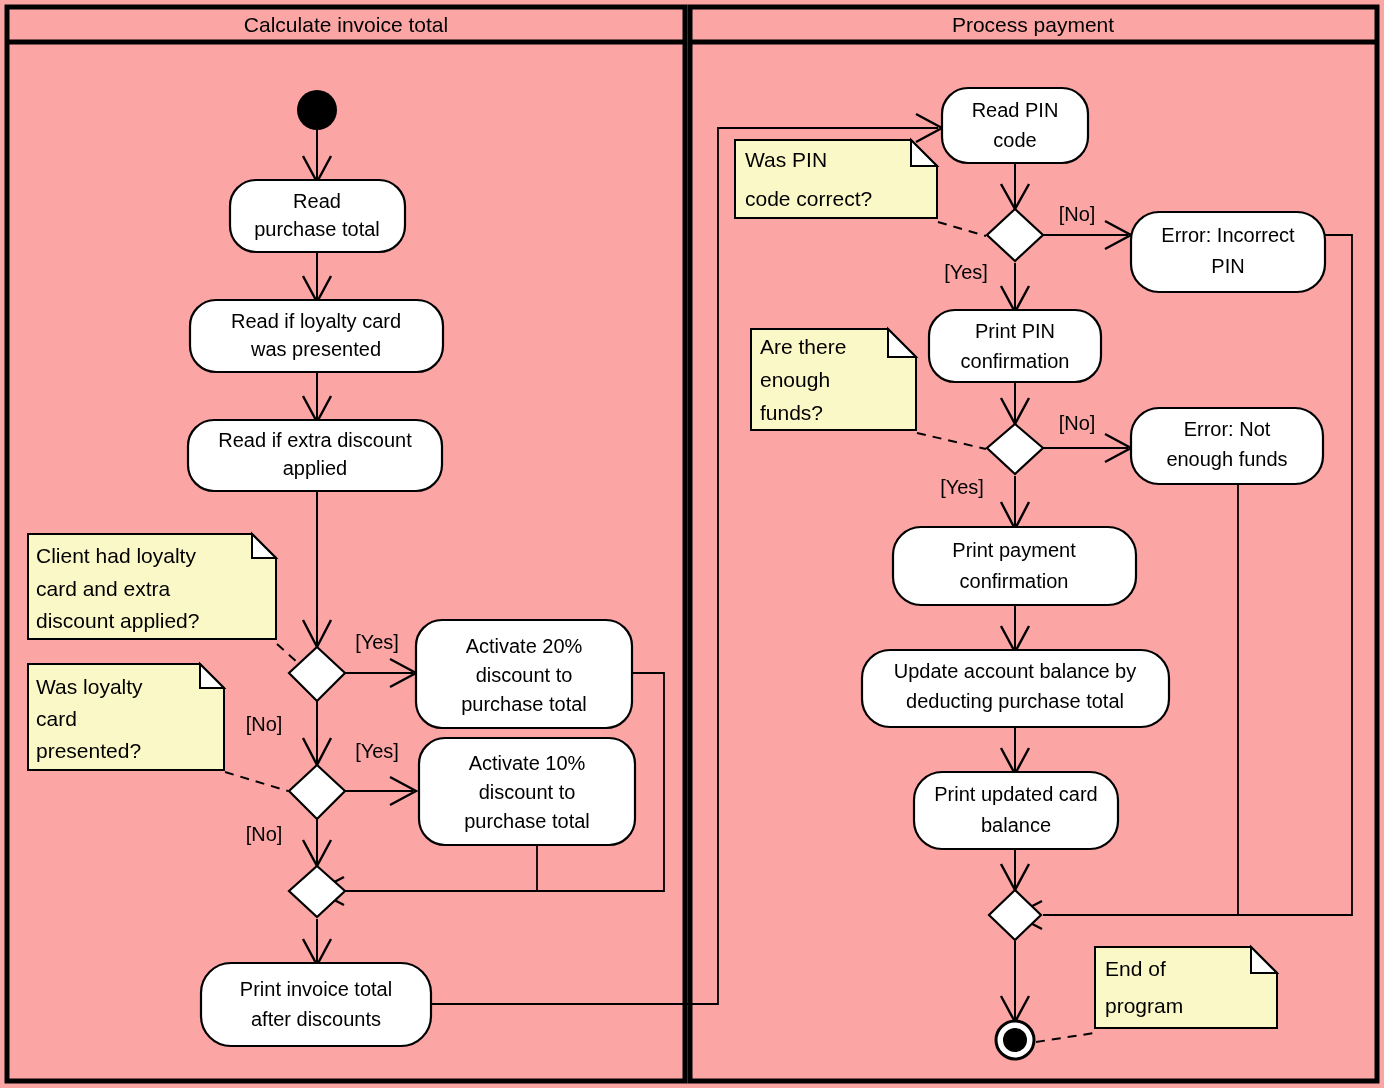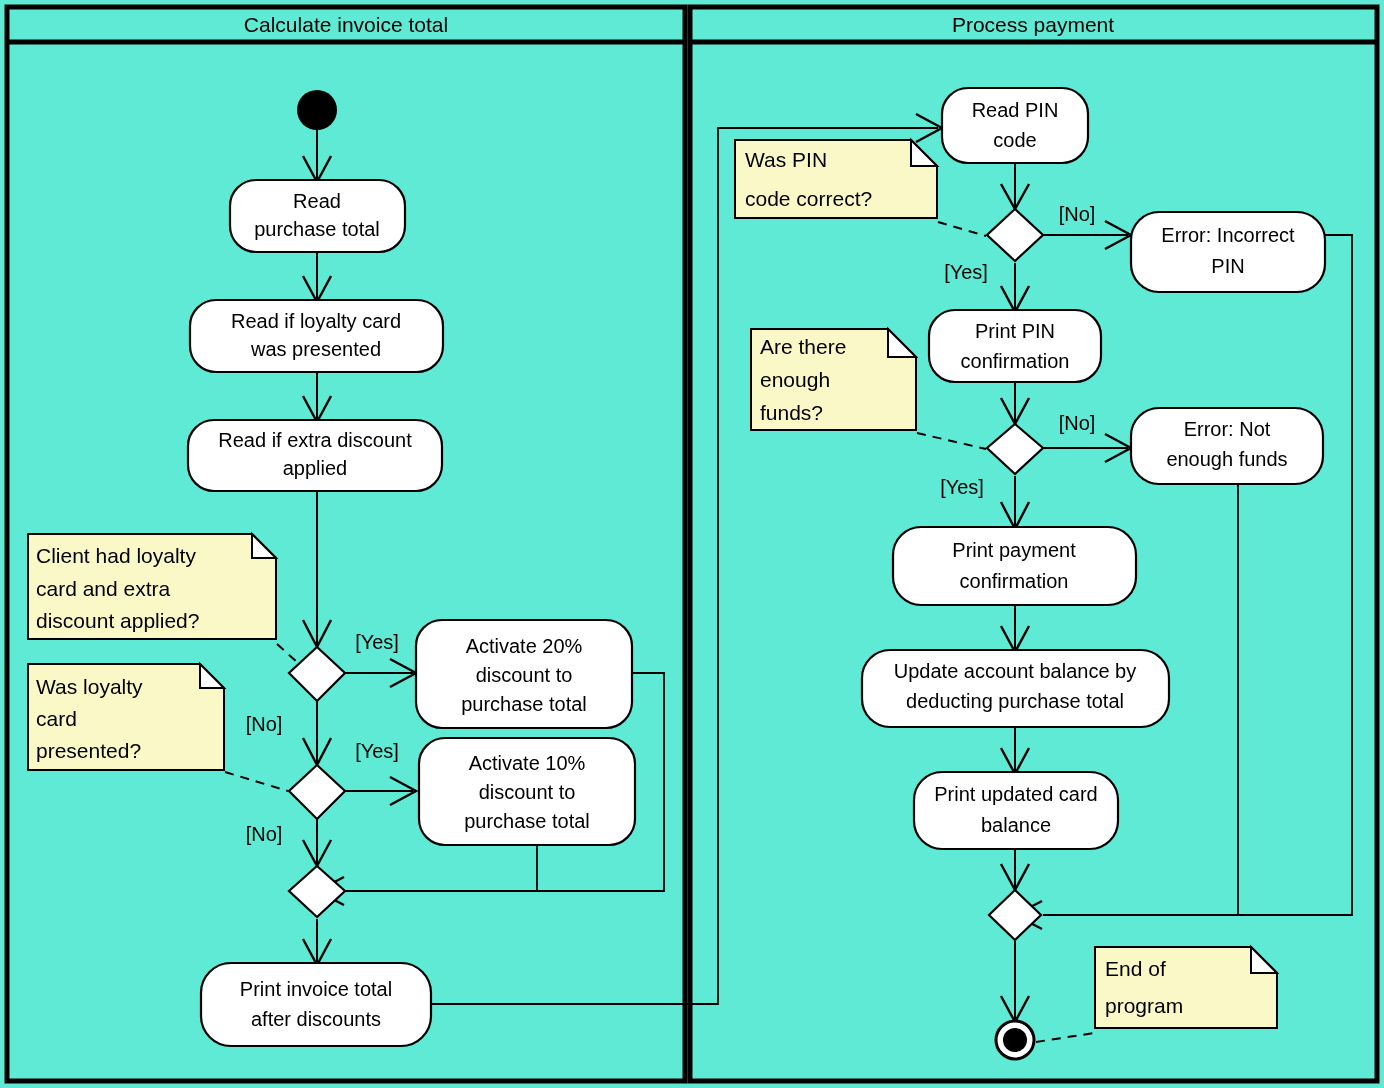--- a/index.html
+++ b/index.html
@@ -4,21 +4,21 @@
 <style>
   html, body {
     margin: 0;
     padding: 0;
     background: #ffffff;
   }
   #canvas {
     position: relative;
     width: 1384px;
     height: 1088px;
-    background: #5eead4;
+    background: #fca5a5;
     font-family: "Liberation Sans", sans-serif;
     overflow: hidden;
   }
   svg.layer {
     position: absolute;
     left: 0;
     top: 0;
     width: 1384px;
     height: 1088px;
   }

